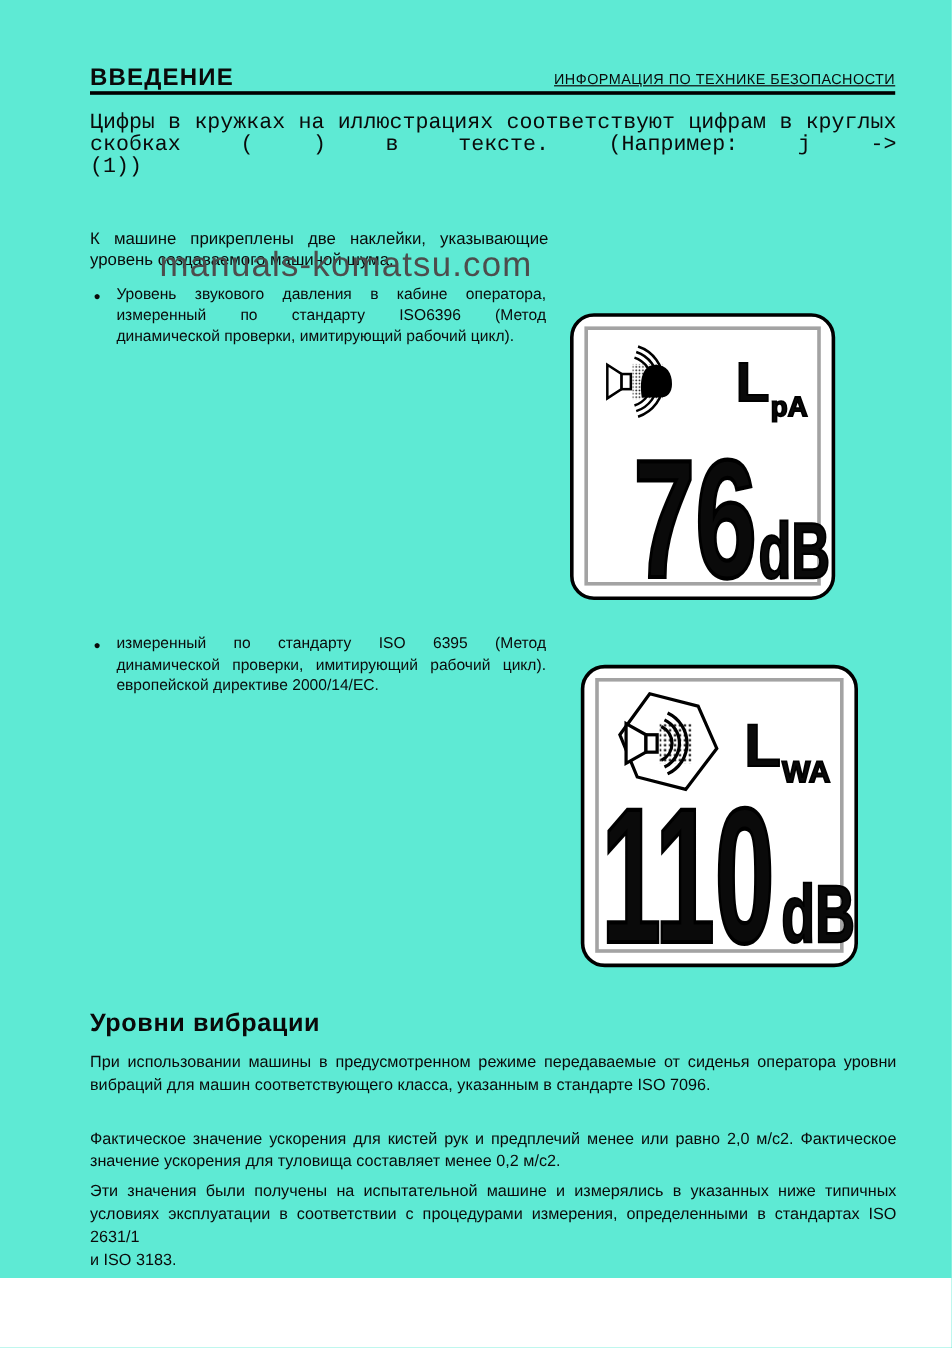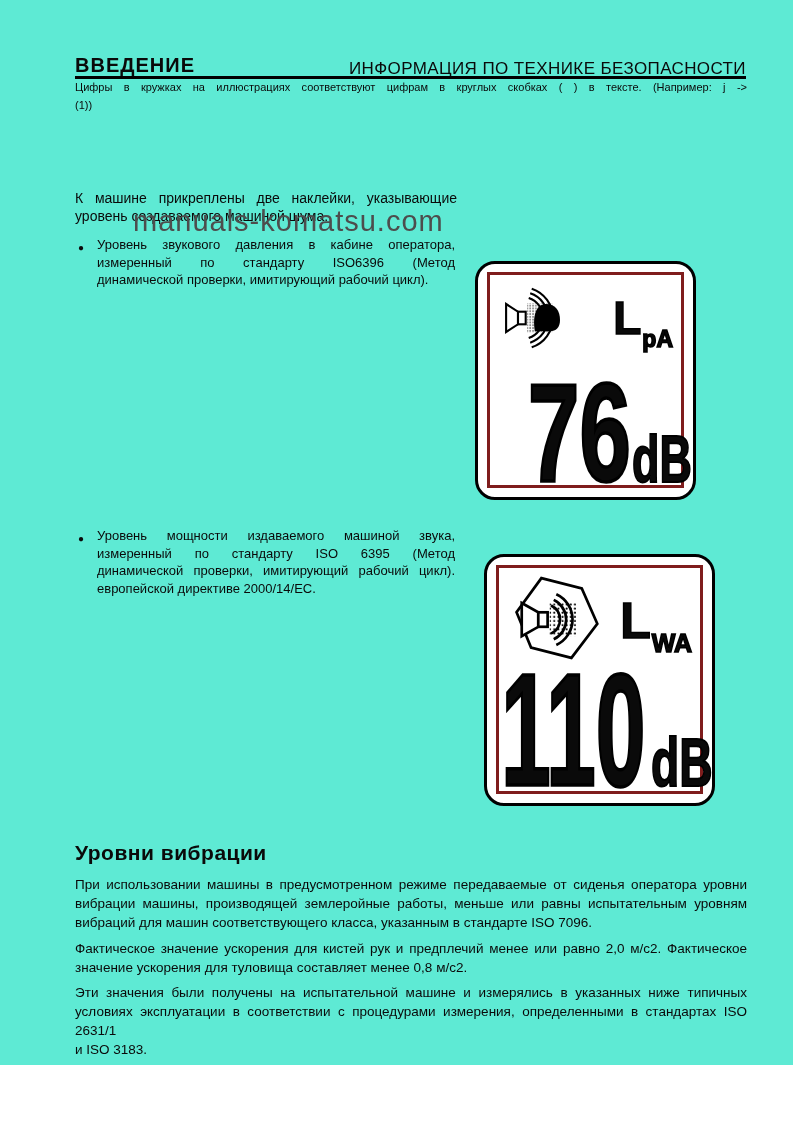--- a/index.html
+++ b/index.html
@@ -8,28 +8,28 @@
     width: 793px; height: 1065px;
     background: #5eead4;
     font-family: "Liberation Sans", "DejaVu Sans", sans-serif;
     color: #0a0a0a;
     overflow: hidden;
   }
   .abs { position: absolute; }
 
   
   .h-left  { left:75px; top:54px; font-size:20px; font-weight:bold; letter-spacing:1px; }
-  .h-right { right:47px; top:59px; font-size:17px; letter-spacing:0.4px; }
+  .h-right { right:47px; top:59px; font-size:12px; letter-spacing:0.4px;text-decoration:underline; }
   .h-rule  { left:75px; top:76px; width:671px; height:3px; background:#000; }
 
   
   .tline { display:block; text-align:justify; text-align-last:justify; white-space:normal; }
   .tline.last { text-align-last:left; }
 
-  .intro { left:75px; top:78px; width:672px; font-size:11px; line-height:18px; }
+  .intro { left:75px; top:94px; width:672px; font-size:18px; line-height:18px;font-family:Liberation Mono, monospace; }
 
   .sec-title { font-size:21px; font-weight:bold; letter-spacing:0.5px; }
   .noise-title { left:75px; top:153px; }
   .vib-title   { left:75px; top:841px; }
 
   .noise-lead { left:75px; top:189px; width:382px; font-size:14px; line-height:18px; }
 
   .watermark {
     left:133px; top:205px;
     font-size:29px; color:#4d4d4d; letter-spacing:1px;
@@ -41,21 +41,21 @@
   .bullet-dot { position:absolute; left:3px; top:3px; font-size:10px; }
   .bullet-text { margin-left:22px; width:358px; }
 
   
   .sticker {
     position:absolute; background:#fff;
     border:3px solid #000; border-radius:20px;
   }
   .sticker-1 { left:475px; top:261px; width:215px; height:233px; }
   .sticker-2 { left:484px; top:554px; width:225px; height:246px; }
-  .sticker-inner { position:absolute; left:9px; right:9px; top:8px; bottom:9px; border:3px solid #7f1d1d; }
+  .sticker-inner { position:absolute; left:9px; right:9px; top:8px; bottom:9px; border:3px solid #a3a3a3; }
   .lsym { position:absolute; font-weight:bold; line-height:1; -webkit-text-stroke:1.5px #000; white-space:nowrap; }
   .lsym sub { font-size:0.5em; font-weight:bold; position:relative; top:0.12em; margin-left:1px; }
   .lsym-1 { right:8px; top:20px; font-size:46px; }
   .lsym-2 { right:8px; top:28px; font-size:50px; }
   .bignum {
     position:absolute; font-weight:bold; white-space:nowrap;
     -webkit-text-stroke:3.5px #000;
     transform-origin:left bottom;
   }
   .num-1  { left:38px; bottom:2px; font-size:140px; line-height:100px; height:100px; transform:scaleX(0.66); }
@@ -97,21 +97,20 @@
     <div class="bullet-text">
         <span class="tline">Уровень звукового давления в кабине оператора,</span>
         <span class="tline">измеренный по стандарту ISO6396 (Метод</span>
         <span class="tline last">динамической проверки, имитирующий рабочий цикл).</span>
       </div>
   </div>
 
   <div class="abs bullet-item bullet-2">
     <span class="bullet-dot">●</span>
     <div class="bullet-text">
-        <span class="tline">Уровень мощности издаваемого машиной звука,</span>
         <span class="tline">измеренный по стандарту ISO 6395 (Метод</span>
         <span class="tline">динамической проверки, имитирующий рабочий цикл).</span>
         <span class="tline last">европейской директиве 2000/14/EC.</span>
       </div>
   </div>
 
   <div class="sticker sticker-1">
     <div class="sticker-inner">
       <svg class="icon-1" viewBox="0 0 100 94">
         <defs>
@@ -156,26 +155,25 @@
       </div>
       <div class="bignum num-2">110</div>
       <div class="bignum unit-2">dB</div>
     </div>
   </div>
 
   <div class="abs sec-title vib-title">Уровни вибрации</div>
 
   <div class="abs vib-p vib-p1">
       <span class="tline">При использовании машины в предусмотренном режиме передаваемые от сиденья оператора  уровни</span>
-      <span class="tline">вибрации машины, производящей землеройные работы, меньше или равны испытательным уровням</span>
       <span class="tline last">вибраций для машин соответствующего класса, указанным в стандарте ISO 7096.</span>
     </div>
   <div class="abs vib-p vib-p2">
       <span class="tline">Фактическое значение ускорения для кистей рук и предплечий менее или равно 2,0 м/с2.  Фактическое</span>
-      <span class="tline last">значение ускорения для туловища составляет менее 0,8 м/с2.</span>
+      <span class="tline last">значение ускорения для туловища составляет менее 0,2 м/с2.</span>
     </div>
   <div class="abs vib-p vib-p3">
       <span class="tline">Эти значения были получены на испытательной машине и измерялись в указанных ниже типичных</span>
       <span class="tline">условиях эксплуатации в соответствии с процедурами измерения, определенными в стандартах ISO 2631/1</span>
       <span class="tline last">и ISO 3183.</span>
     </div>
 
   <div class="abs page-num">1-5</div>
 
 </div>

